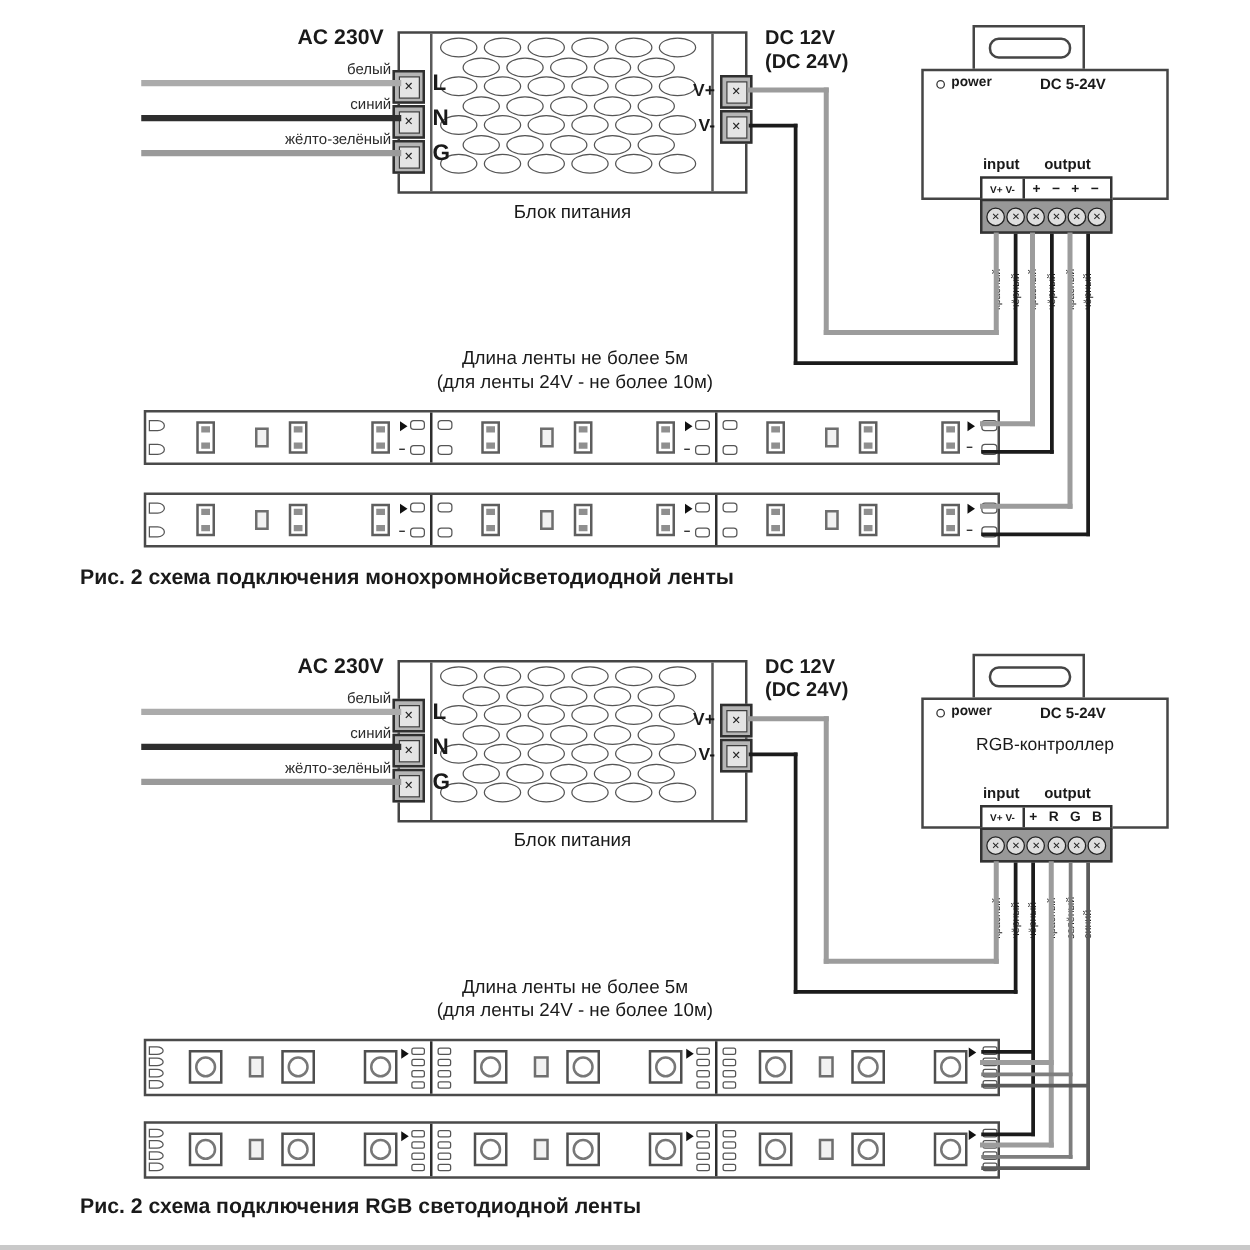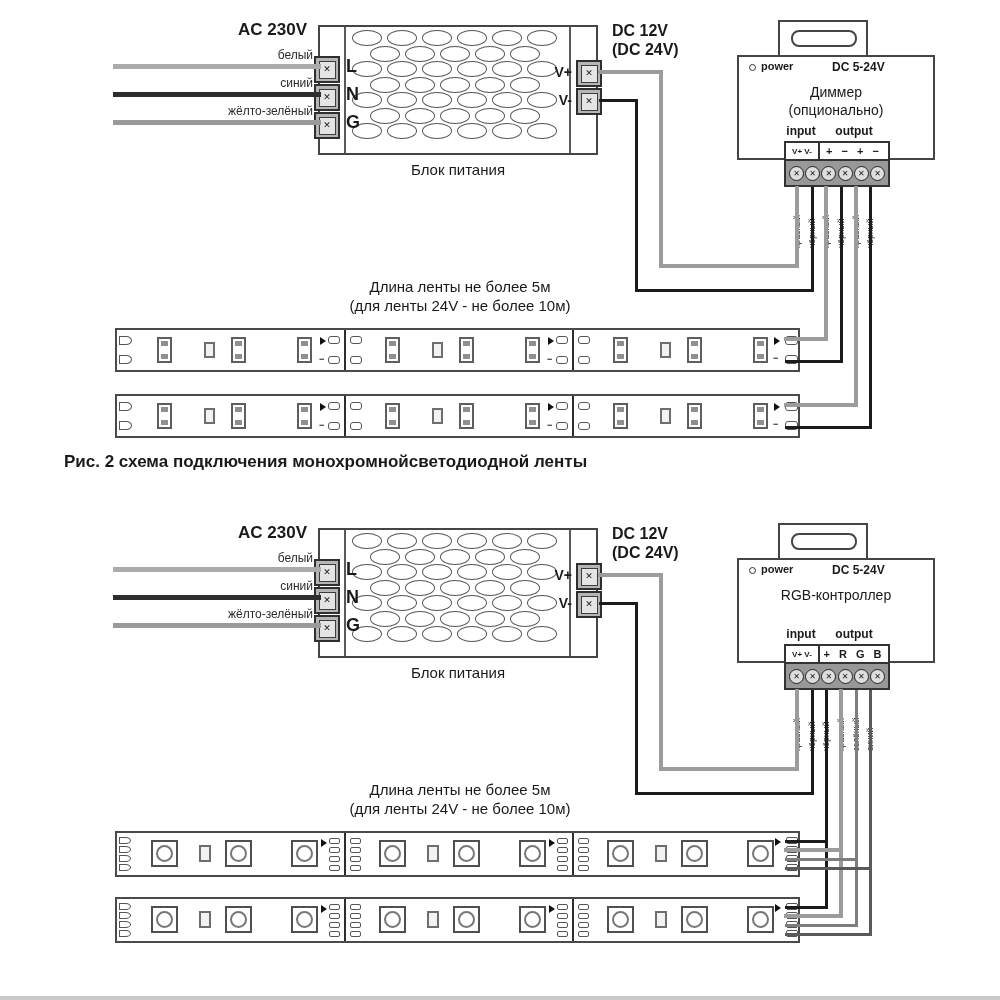--- a/index.html
+++ b/index.html
@@ -122,24 +122,20 @@
 
   <div class="abs bold f16" style="left:612px;top:22px">DC 12V</div>
   <div class="abs bold f16" style="left:612px;top:41px">(DC 24V)</div>
 
   <div class="abs box" style="left:778px;top:20px;width:90px;height:37px"></div>
   <div class="abs" style="left:791px;top:30px;width:62px;height:13px;border:2px solid #454545;border-radius:8px;background:#fff"></div>
   <div class="abs box" style="left:737px;top:55px;width:198px;height:105px"></div>
   <div class="abs" style="left:749px;top:64px;width:7px;height:7px;border:1.5px solid #333;border-radius:50%;box-sizing:border-box"></div>
   <div class="abs bold f11" style="left:761px;top:60px">power</div>
   <div class="abs bold f12" style="left:832px;top:60px">DC 5-24V</div>
-  <div class="abs ctr f14" style="left:737px;top:83px;width:198px;line-height:18px">
-    <div>Диммер</div>
-    <div>(опционально)</div>
-  </div>
   <div class="abs ctr bold f12" style="left:781px;top:124px;width:40px">input</div>
   <div class="abs ctr bold f12" style="left:823px;top:124px;width:62px">output</div>
   <div class="abs lblstrip" style="left:784px;top:141px;width:102px;height:16px;border:2px solid #333;background:#fff;box-sizing:content-box">
     <div class="c1">V+ V-</div>
     <div class="c2">+ − + −</div>
   </div>
   <div class="abs" style="left:784px;top:159px;width:106px;height:28px;background:#989898;border:2px solid #333;box-sizing:border-box">
         <div class="screw" style="left:3px;top:5px;width:13px;height:13px">✕</div>
         <div class="screw" style="left:19.2px;top:5px;width:13px;height:13px">✕</div>
         <div class="screw" style="left:35.4px;top:5px;width:13px;height:13px">✕</div>
@@ -569,15 +565,16 @@
         <div class="wire" style="left:784px;top:411px;width:59px;height:4px;background:#9c9c9c"></div>
         <div class="wire" style="left:784px;top:345px;width:59px;height:4px;background:#9c9c9c"></div>
         <div class="wire" style="left:854.5px;top:186.5px;width:3px;height:237px;background:#7e7e7e"></div>
         <div class="wire" style="left:784.5px;top:420.5px;width:73px;height:3px;background:#7e7e7e"></div>
         <div class="wire" style="left:784.5px;top:354.5px;width:73px;height:3px;background:#7e7e7e"></div>
         <div class="wire" style="left:868.5px;top:186.5px;width:3px;height:246px;background:#5a5a5a"></div>
         <div class="wire" style="left:784.5px;top:429.5px;width:87px;height:3px;background:#5a5a5a"></div>
         <div class="wire" style="left:784.5px;top:363.5px;width:87px;height:3px;background:#5a5a5a"></div>
       </div>
 
+  <div class="abs bold f17" style="left:64px;top:452px">Рис. 2 схема подключения RGB светодиодной ленты</div>
 </div>
   </div>
 <div class="abs" style="left:0;top:996px;width:1000px;height:4px;background:#c9c9c9"></div>
 
 </body></html>

